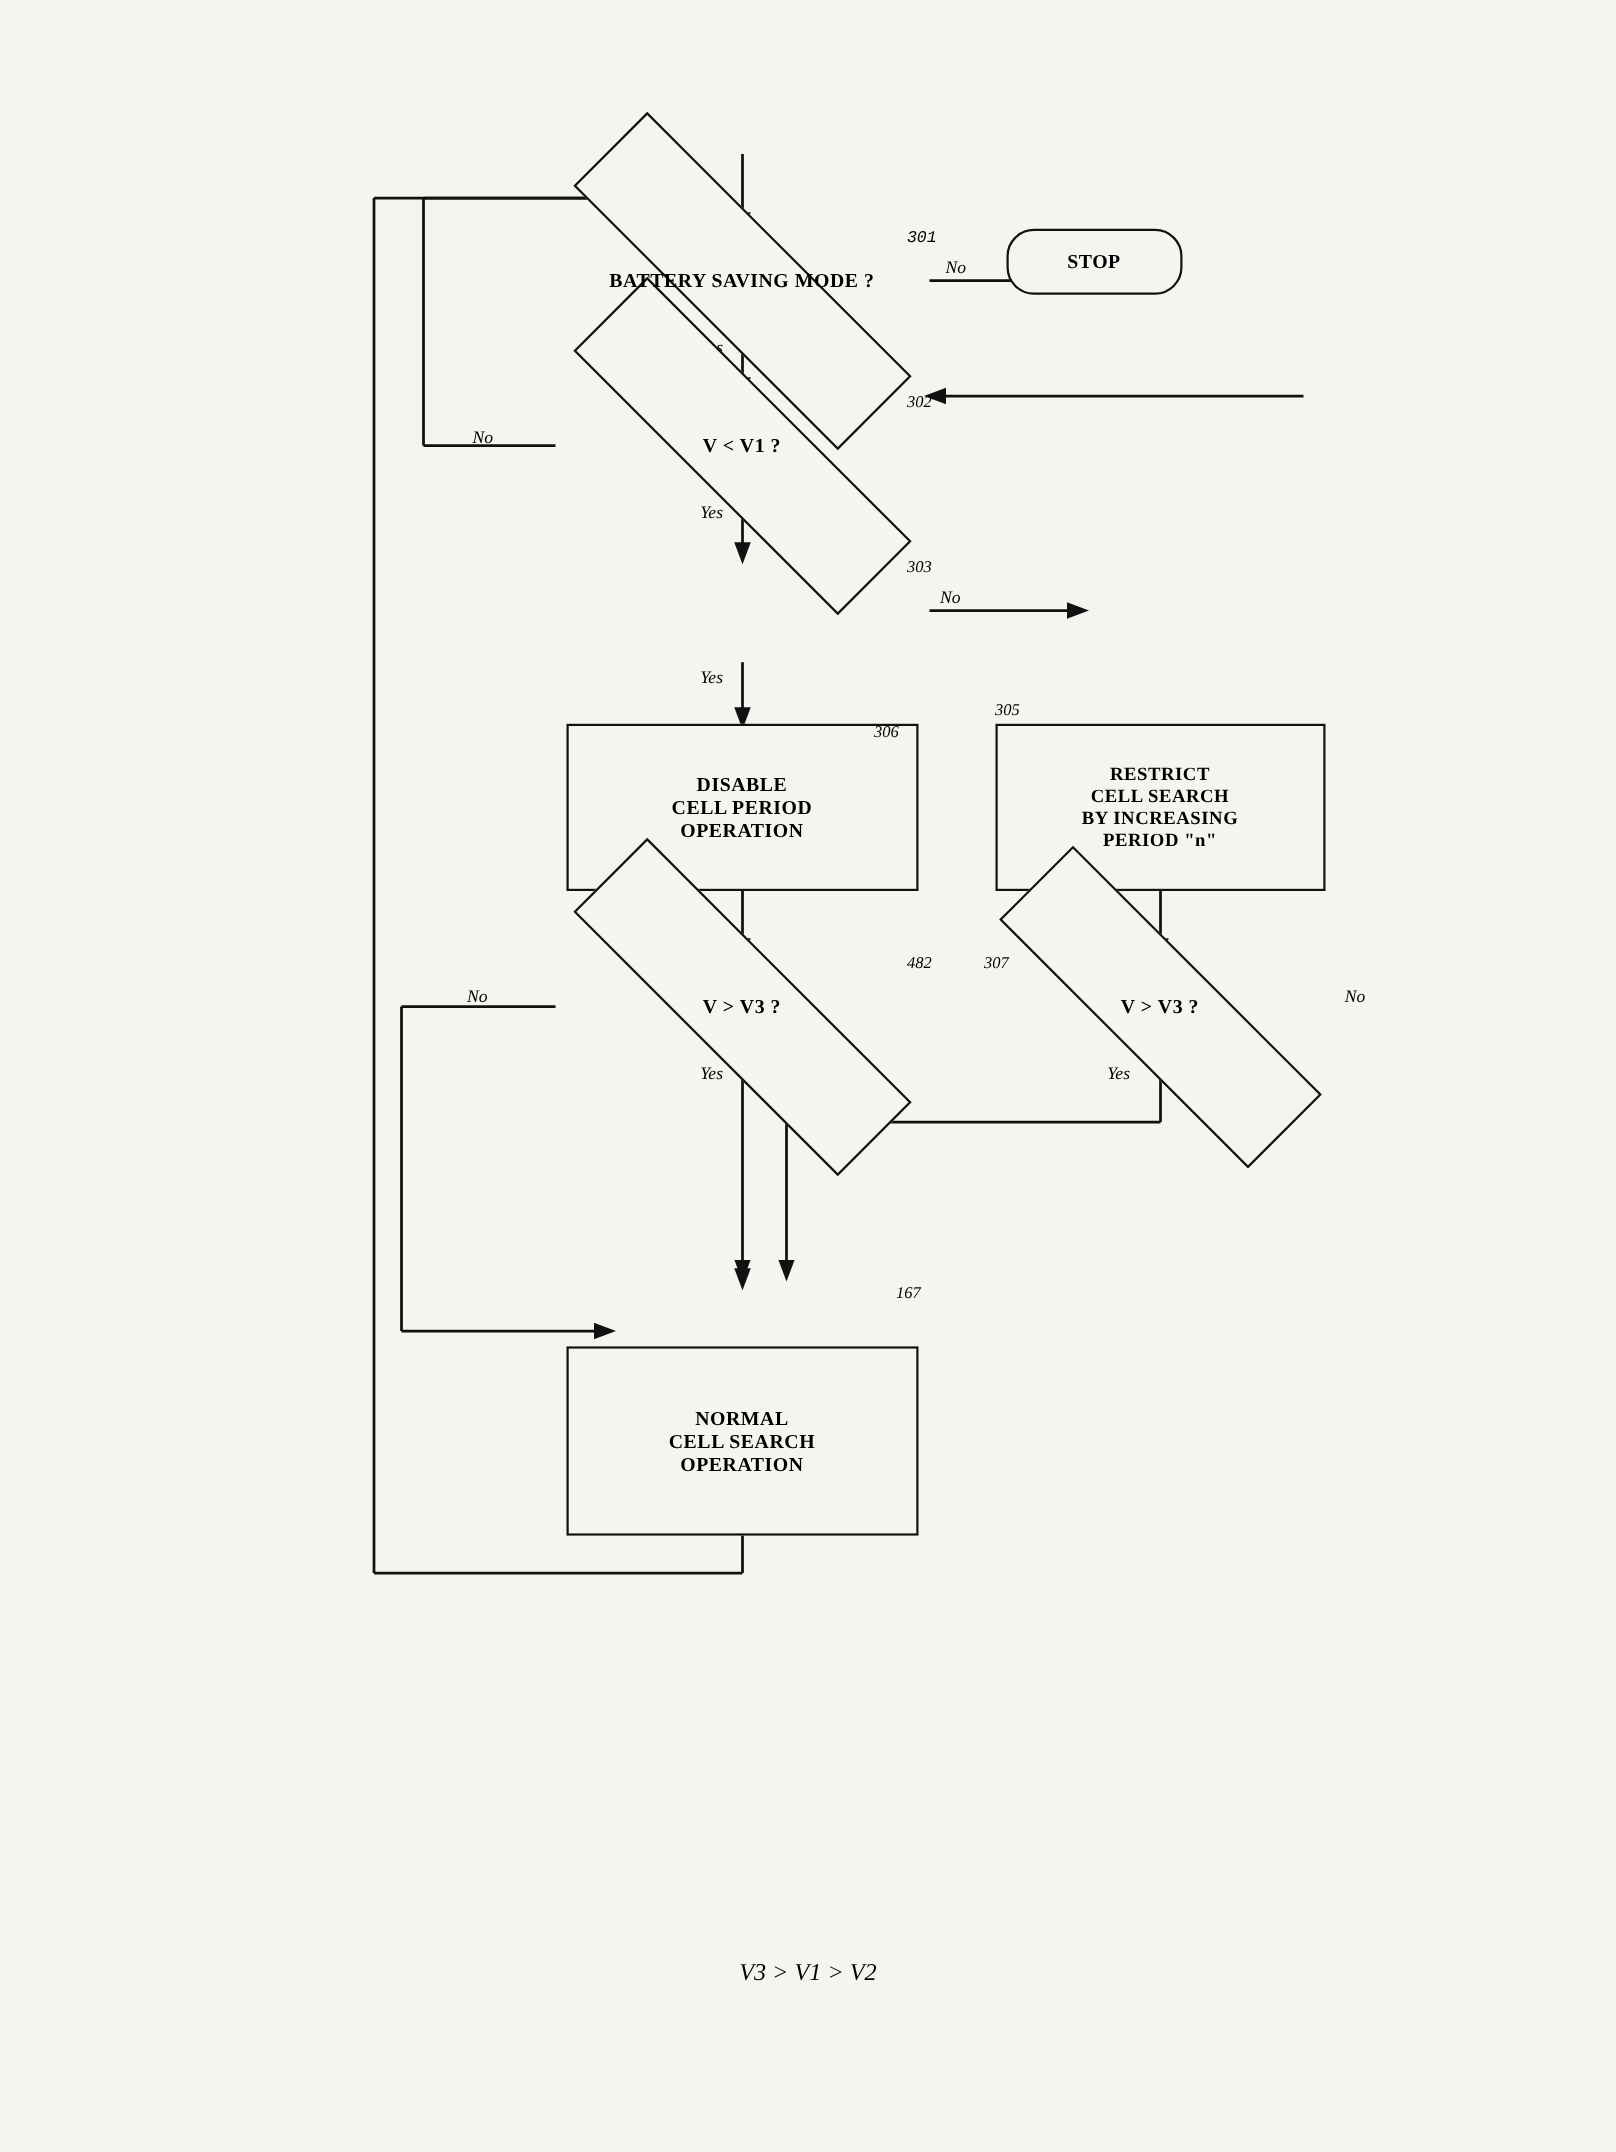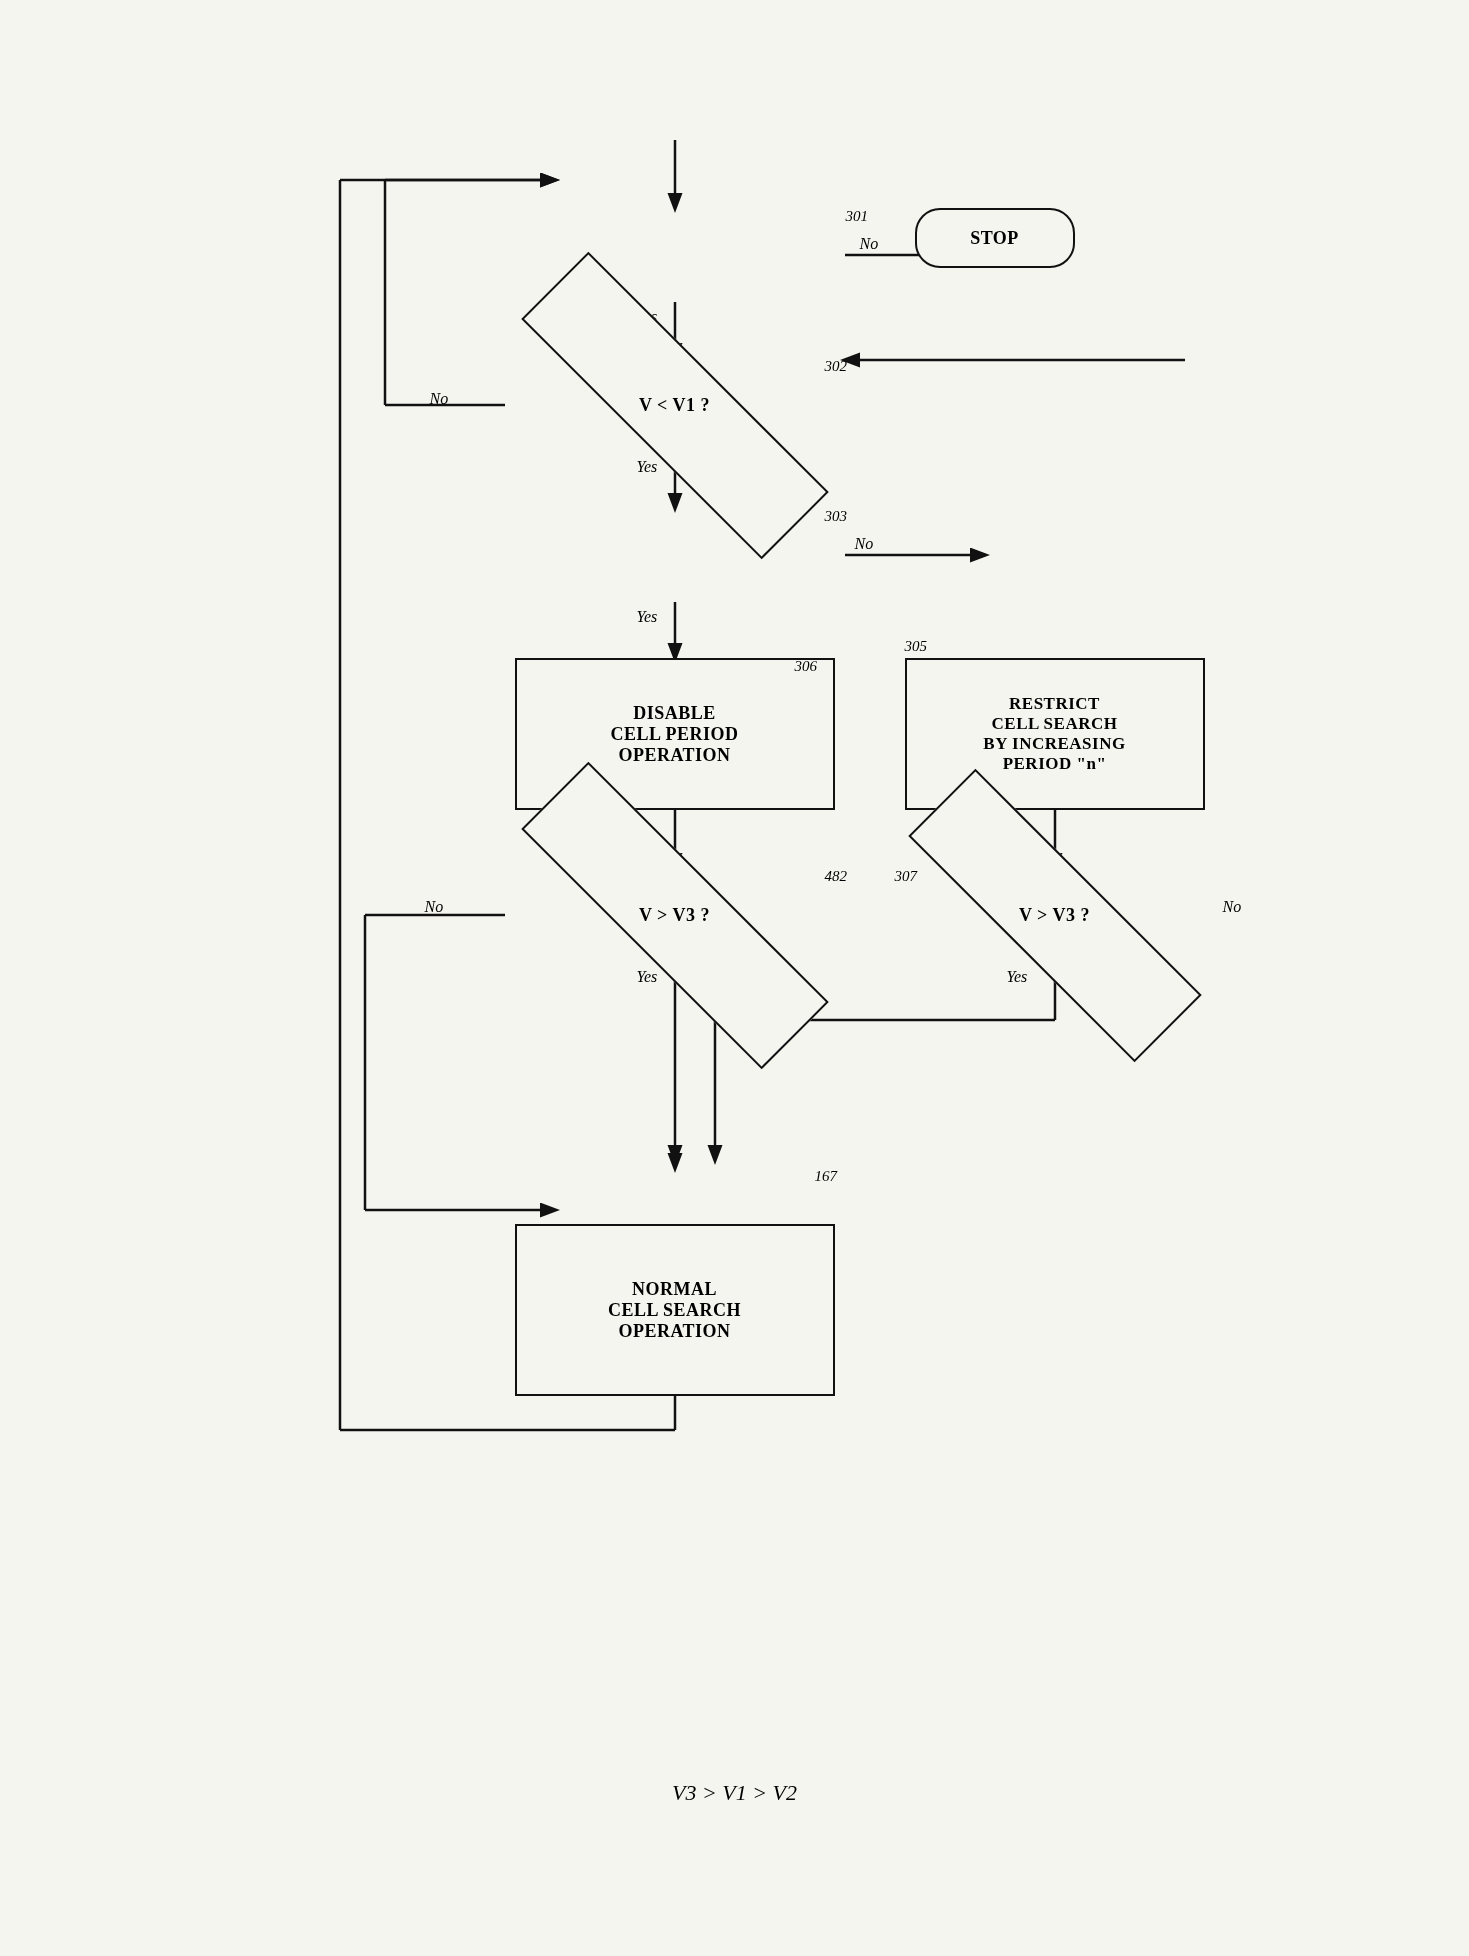--- a/index.html
+++ b/index.html
@@ -152,21 +152,25 @@
       <line x1="390" y1="1370" x2="55" y2="1370" stroke="#111" stroke-width="2.5"></line>
       <line x1="55" y1="1370" x2="55" y2="120" stroke="#111" stroke-width="2.5"></line>
       <line x1="55" y1="120" x2="270" y2="120" stroke="#111" stroke-width="2.5" marker-end="url(#arrow)"></line>
     </svg>
 
 
     <div class="shape rounded-rect" style="left:630px; top:148px; width:160px; height:60px;">
       <span>STOP</span>
     </div>
 
-    <div class="node-label" style="left:561px; top:148px;">
+    <div class="shape diamond" style="left:220px; top:148px; width:340px; height:95px;">
+      <div class="diamond-inner"></div>
+      <span class="diamond-text">BATTERY SAVING MODE ?</span>
+    </div>
+    <div class="node-label" style="left:540px; top:148px;font-family:Liberation Mono, monospace;">
       <span>301</span>
     </div>
 
     <div class="yes-no-label" style="left:352px; top:248px;">Yes</div>
 
     <div class="yes-no-label" style="left:575px; top:175px;">No</div>
 
     <div class="shape diamond" style="left:220px; top:298px; width:340px; height:95px;">
       <div class="diamond-inner"></div>
       <span class="diamond-text">V &lt; V1 ?</span>

